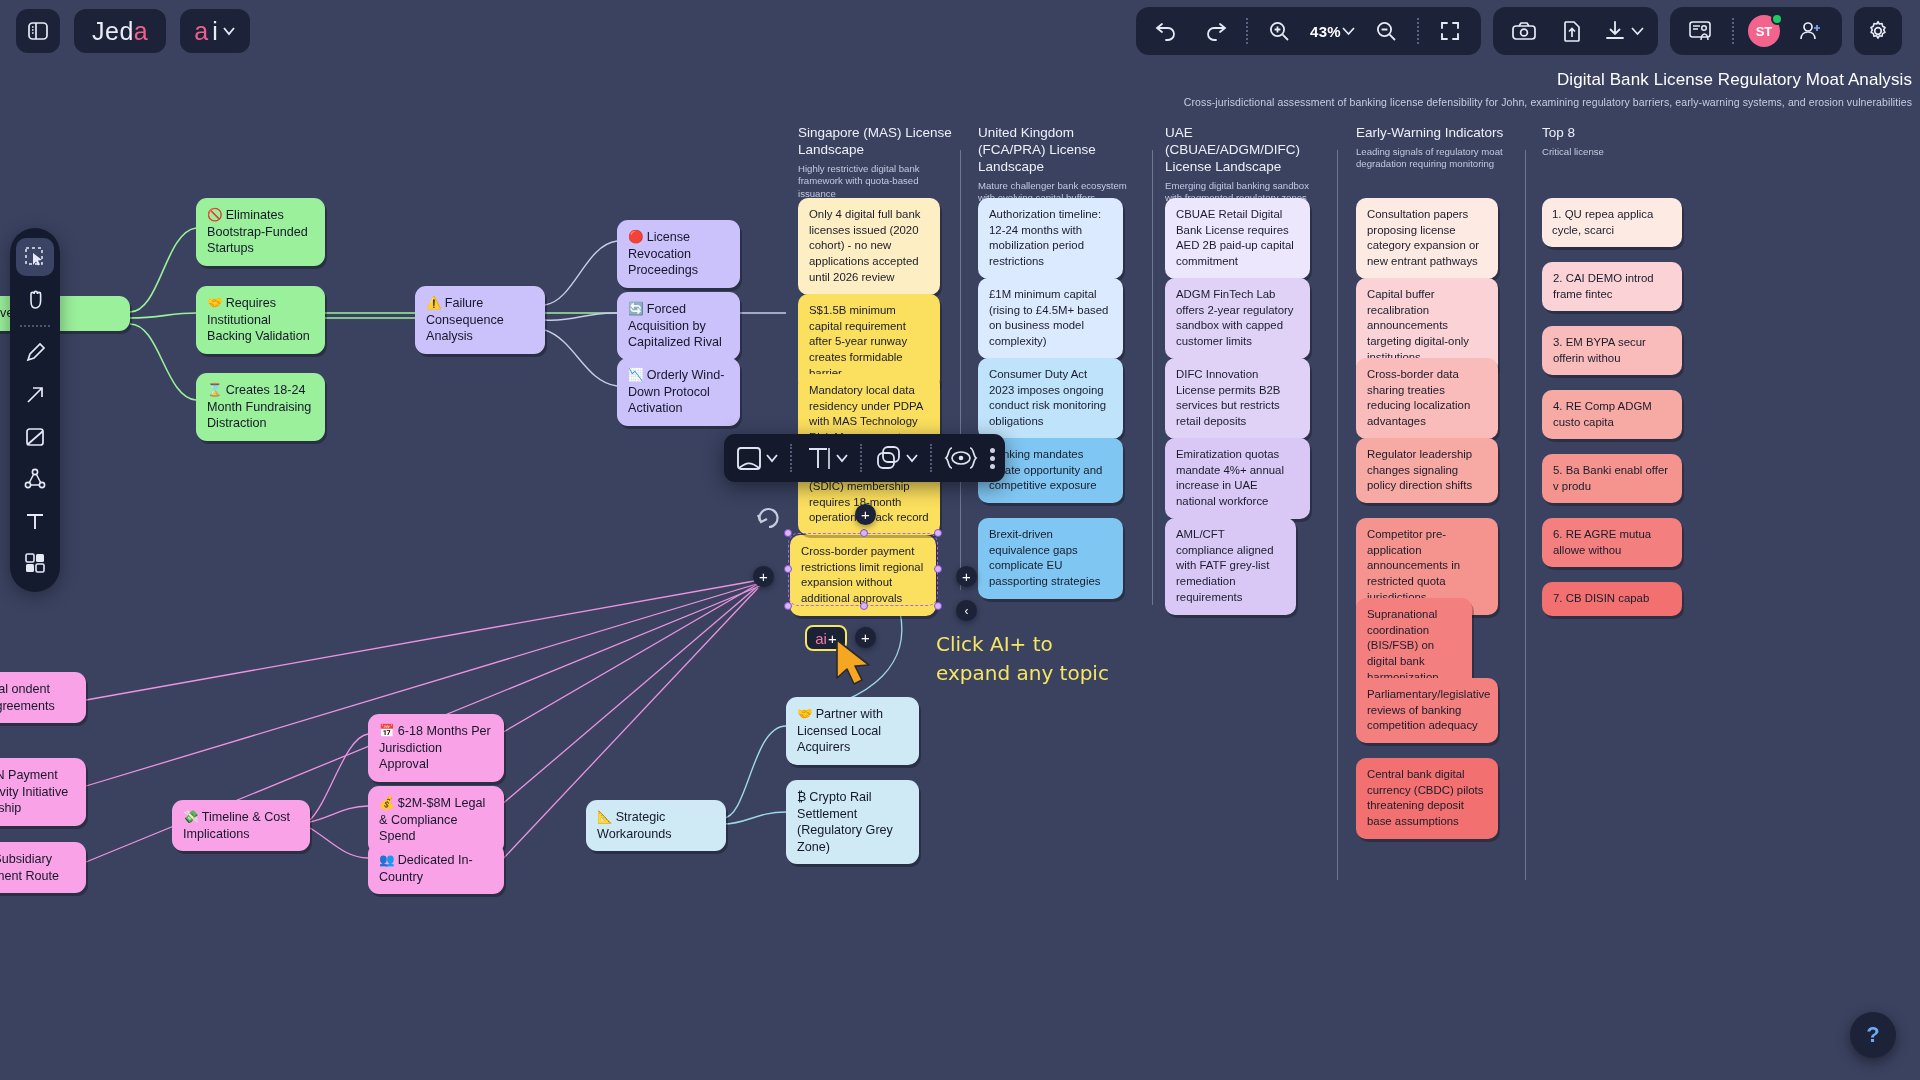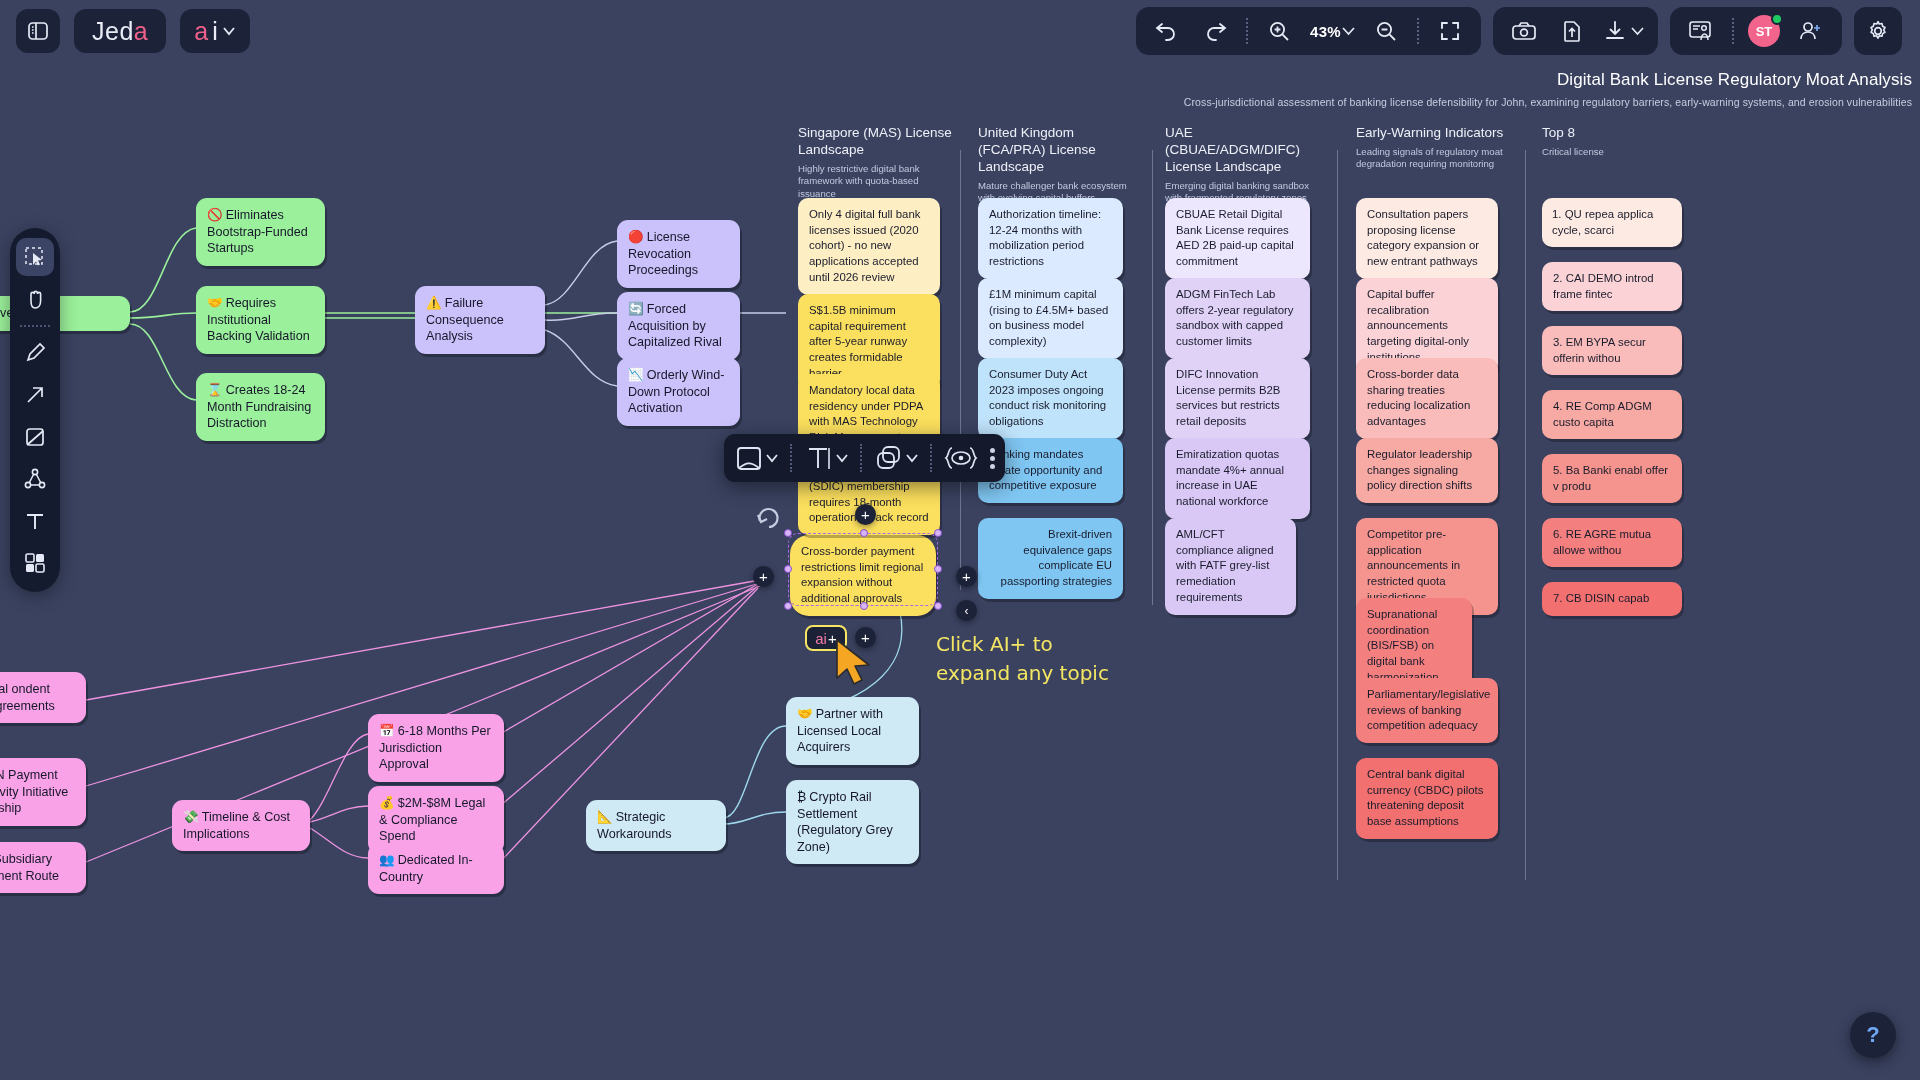--- a/index.html
+++ b/index.html
@@ -172,42 +172,42 @@
   <div class="node lav" style="left:586px;top:800px;width:140px;background:#cfe9f5;">
     <span class="ico">📐</span><span>Strategic Workarounds</span>
   </div>
   <div class="node" style="left:786px;top:697px;width:133px;background:#cfe9f5;">
     <span class="ico">🤝</span><span>Partner with Licensed Local Acquirers</span>
   </div>
   <div class="node" style="left:786px;top:780px;width:133px;background:#cfe9f5;">
     <span class="ico">₿</span><span>Crypto Rail Settlement (Regulatory Grey Zone)</span>
   </div>
 
-  <div class="card yellow" style="left:790px;top:535px;width:146px;border-radius:19px;">
+  <div class="card yellow" style="left:790px;top:535px;width:146px;">
     <span>Cross-border payment restrictions limit regional expansion without additional approvals</span>
   </div>
 
   <div id="columns-host">
       <div class="colhead" style="left: 798px; top: 125px; width: 156px;">
         <div class="t">Singapore (MAS) License Landscape</div>
         <div class="s">Highly restrictive digital bank framework with quota-based issuance</div>
       </div>
       <div class="card cream" style="left: 798px; top: 198px; width: 142px;">Only 4 digital full bank licenses issued (2020 cohort) - no new applications accepted until 2026 review</div>
       <div class="card yellow" style="left: 798px; top: 294px; width: 142px;">S$1.5B minimum capital requirement after 5-year runway creates formidable barrier</div>
       <div class="card yellow" style="left: 798px; top: 374px; width: 142px;">Mandatory local data residency under PDPA with MAS Technology Risk Management Guidelines</div>
       <div class="card yellow" style="left: 798px; top: 470px; width: 142px;">(SDIC) membership requires 18-month operational track record</div>
       <div class="colhead" style="left: 978px; top: 125px; width: 159px;">
         <div class="t">United Kingdom (FCA/PRA) License Landscape</div>
         <div class="s">Mature challenger bank ecosystem with evolving capital buffers</div>
       </div>
       <div class="card lblue" style="left: 978px; top: 198px; width: 145px;">Authorization timeline: 12-24 months with mobilization period restrictions</div>
       <div class="card lblue" style="left: 978px; top: 278px; width: 145px;">£1M minimum capital (rising to £4.5M+ based on business model complexity)</div>
       <div class="card mblue" style="left: 978px; top: 358px; width: 145px;">Consumer Duty Act 2023 imposes ongoing conduct risk monitoring obligations</div>
       <div class="card sblue" style="left: 978px; top: 438px; width: 145px;">Banking mandates create opportunity and competitive exposure</div>
-      <div class="card sblue" style="left: 978px; top: 518px; width: 145px; text-align: right;">Brexit-driven equivalence gaps complicate EU passporting strategies</div>
+      <div class="card sblue" style="left: 978px; top: 518px; width: 145px;">Brexit-driven equivalence gaps complicate EU passporting strategies</div>
       <div class="colhead" style="left: 1165px; top: 125px; width: 159px;">
         <div class="t">UAE (CBUAE/ADGM/DIFC) License Landscape</div>
         <div class="s">Emerging digital banking sandbox with fragmented regulatory zones</div>
       </div>
       <div class="card lav" style="left: 1165px; top: 198px; width: 145px;">CBUAE Retail Digital Bank License requires AED 2B paid-up capital commitment</div>
       <div class="card lav2" style="left: 1165px; top: 278px; width: 145px;">ADGM FinTech Lab offers 2-year regulatory sandbox with capped customer limits</div>
       <div class="card lav2" style="left: 1165px; top: 358px; width: 145px;">DIFC Innovation License permits B2B services but restricts retail deposits</div>
       <div class="card lav3" style="left: 1165px; top: 438px; width: 145px;">Emiratization quotas mandate 4%+ annual increase in UAE national workforce</div>
       <div class="card lav3" style="left: 1165px; top: 518px; width: 131px;">AML/CFT compliance aligned with FATF grey-list remediation requirements</div>
       <div class="colhead" style="left: 1356px; top: 125px; width: 156px;">

